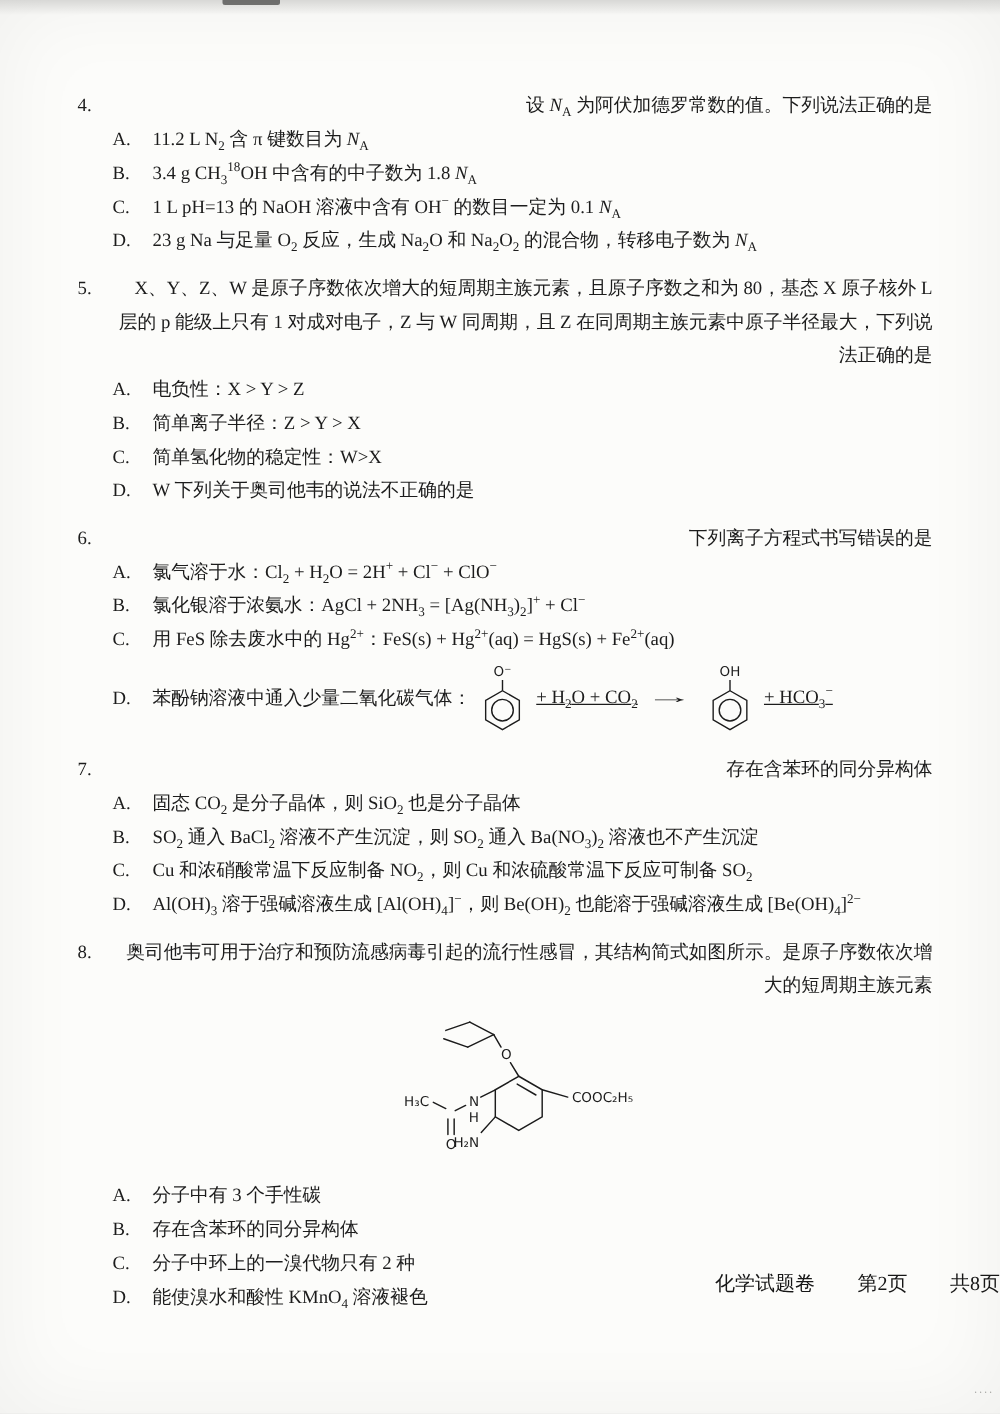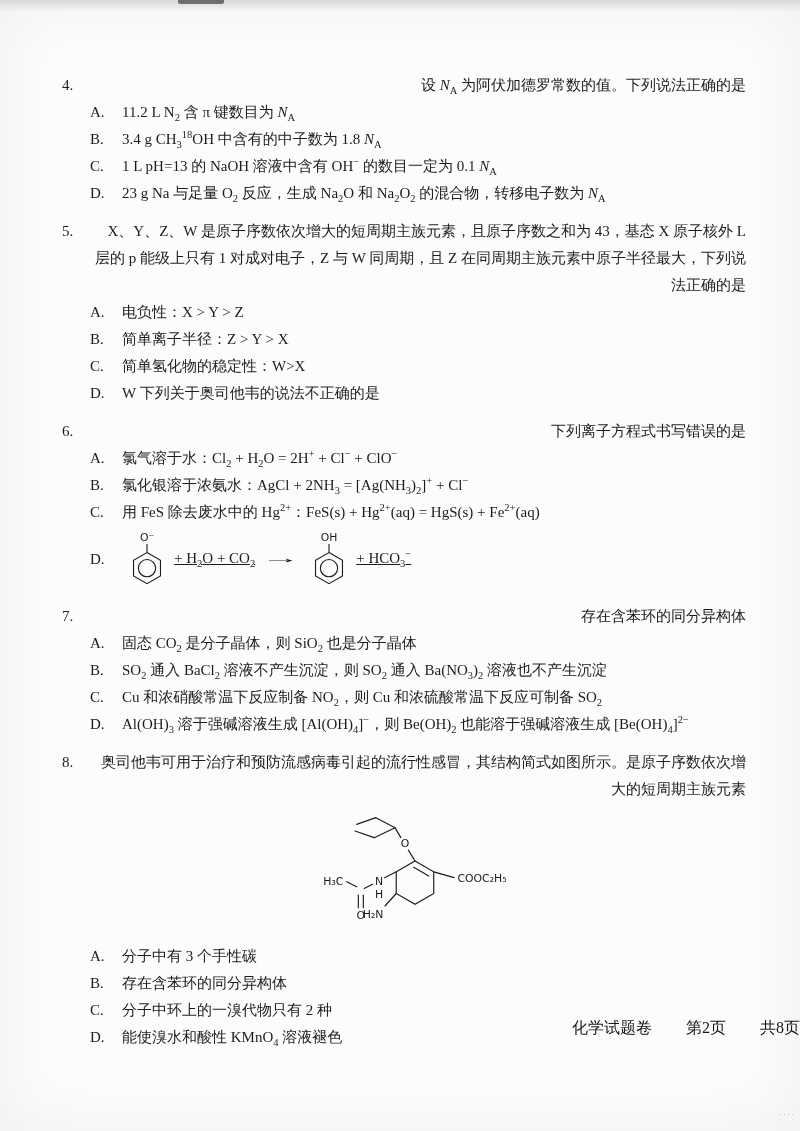--- a/index.html
+++ b/index.html
@@ -73,21 +73,21 @@
         <div class="option">
           <span class="opt-label">D.</span>
           <span class="opt-text">23 g Na 与足量 O<sub>2</sub> 反应，生成 Na<sub>2</sub>O 和 Na<sub>2</sub>O<sub>2</sub> 的混合物，转移电子数为 <i>N</i><sub>A</sub></span>
         </div>
       </div>
     </section>
 
     <section class="question">
       <div class="q-row">
         <span class="q-num">5.</span>
-        <span class="q-stem">X、Y、Z、W 是原子序数依次增大的短周期主族元素，且原子序数之和为 43，基态 X 原子核外 L 层的 p 能级上只有 1 对成对电子，Z 与 W 同周期，且 Z 在同周期主族元素中原子半径最大，下列说法正确的是</span>
+        <span class="q-stem">X、Y、Z、W 是原子序数依次增大的短周期主族元素，且原子序数之和为 80，基态 X 原子核外 L 层的 p 能级上只有 1 对成对电子，Z 与 W 同周期，且 Z 在同周期主族元素中原子半径最大，下列说法正确的是</span>
       </div>
       <div class="options">
         <div class="option">
           <span class="opt-label">A.</span>
           <span class="opt-text">电负性：X &gt; Y &gt; Z</span>
         </div>
         <div class="option">
           <span class="opt-label">B.</span>
           <span class="opt-text">简单离子半径：Z &gt; Y &gt; X</span>
         </div>
@@ -115,20 +115,21 @@
         <div class="option">
           <span class="opt-label">B.</span>
           <span class="opt-text">氯化银溶于浓氨水：AgCl + 2NH<sub>3</sub> = [Ag(NH<sub>3</sub>)<sub>2</sub>]<sup>+</sup> + Cl<sup>−</sup></span>
         </div>
         <div class="option">
           <span class="opt-label">C.</span>
           <span class="opt-text">用 FeS 除去废水中的 Hg<sup>2+</sup>：FeS(s) + Hg<sup>2+</sup>(aq) = HgS(s) + Fe<sup>2+</sup>(aq)</span>
         </div>
         <div class="option option-eq">
           <span class="opt-label">D.</span>
+          <span class="opt-text">苯酚钠溶液中通入少量二氧化碳气体：</span>
           <span class="eq">
             <svg class="ring-svg" width="38" viewBox="0 0 44 64">
               <text x="22" y="11" text-anchor="middle" font-size="12.5" fill="#1c1c1c" font-family="DejaVu Sans, sans-serif">O⁻</text>
               <g stroke="#1c1c1c" stroke-width="1.3" fill="none">
                 <line x1="22" y1="15" x2="22" y2="25"></line>
                 <path d="M22,25 L37.6,34 L37.6,52 L22,61 L6.4,52 L6.4,34 Z"></path>
                 <circle cx="22" cy="43" r="10"></circle>
               </g>
             </svg>
             <span class="eq-part">+ H<sub>2</sub>O + CO<sub>2</sub></span>

